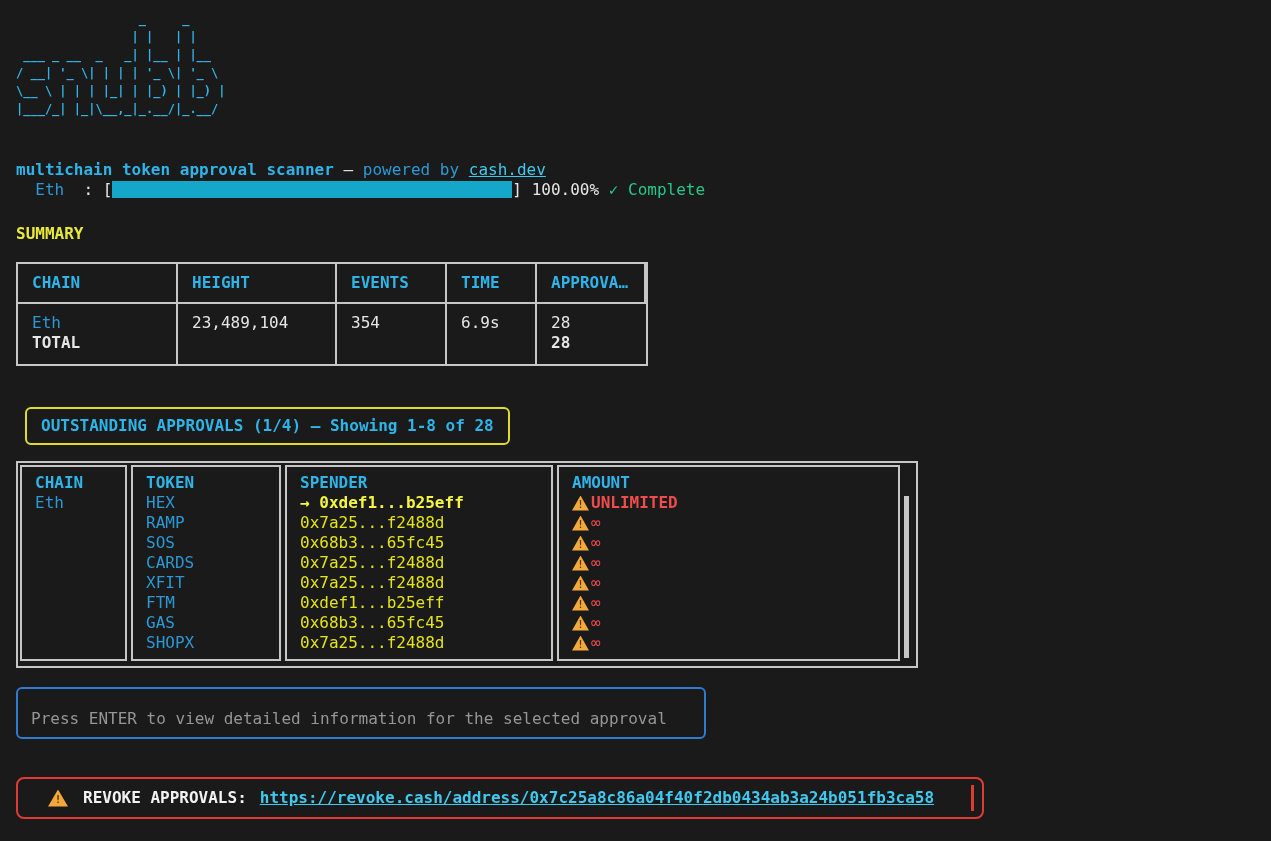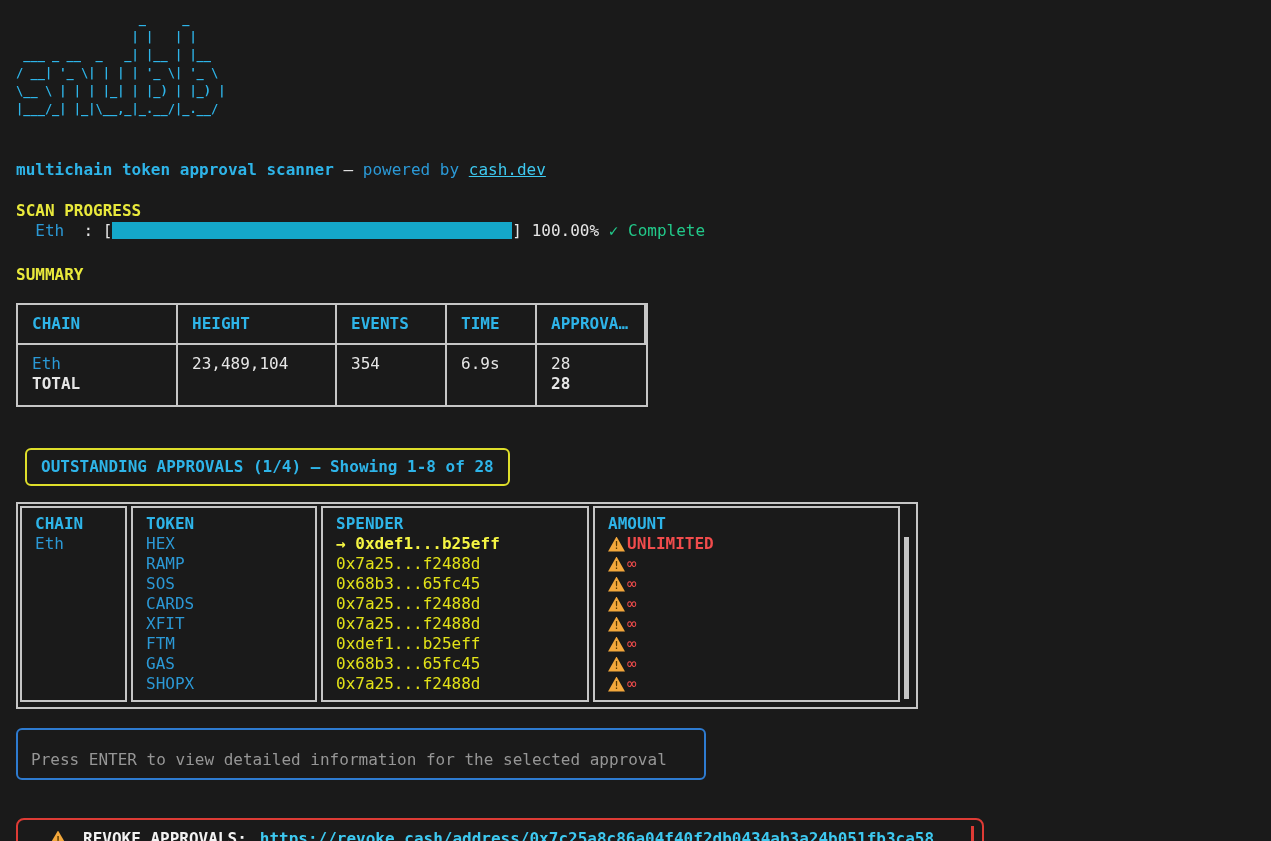--- a/index.html
+++ b/index.html
@@ -89,21 +89,21 @@
     margin-top:16px;width:902px;min-height:205px;
     border:2px solid var(--tborder);
     padding:2px 16px 5px 2px;
     display:flex;gap:4px;position:relative;
   }
   .panel{
     border:2px solid var(--tborder);
     padding:6px 4px 6px 13px;line-height:20px;
   }
   .panel-chain{width:107px;}
-  .panel-token{width:186px;}
+  .panel-token{width:150px;}
   .panel-spender{width:268px;}
   .panel-amount{flex:1;}
   .col-h{color:var(--cyan);font-weight:bold;}
   .tok{color:var(--blue);cursor:default;}
   .spd{color:var(--spender);white-space:pre;}
   .spd.sel{color:var(--spender-bold);font-weight:bold;}
   .sel-arrow{color:var(--spender-bold);font-weight:bold;}
   .amt{color:var(--red);display:flex;align-items:center;}
   .amt .amt-text{color:var(--red);}
   .amt.sel .amt-text{font-weight:bold;}
@@ -156,21 +156,20 @@
 
   <pre class="logo">                 _     _     
                 | |   | |    
  ___ _ __  _   _| |__ | |__  
 / __| '_ \| | | | '_ \| '_ \ 
 \__ \ | | | |_| | |_) | |_) |
 |___/_| |_|\__,_|_.__/|_.__/ </pre>
 
   <div class="tagline"><span class="tag-title">multichain token approval scanner</span><span class="tag-dash"> — </span><span class="tag-powered">powered by</span><span> </span><a class="tag-link">cash.dev</a></div>
 
-  <div class="sec-title sec-scan">SCAN PROGRESS</div>
 
   <div class="progress-line"><span class="pl-plain">  </span><span class="chain-name">Eth</span><span class="pl-plain">  </span><span class="pl-plain">:</span><span class="pl-plain"> </span><span class="pl-plain">[</span><span class="progress-bar"></span><span class="pl-plain">]</span><span class="pl-plain"> </span><span class="pl-plain">100.00%</span><span class="pl-plain"> </span><span class="pl-check">✓</span><span class="pl-plain"> </span><span class="pl-status">Complete</span></div>
 
   <div class="sec-title sec-summary">SUMMARY</div>
 
   <div class="sum-table">
     <div class="sum-h">CHAIN</div>
     <div class="sum-h">HEIGHT</div>
     <div class="sum-h">EVENTS</div>
     <div class="sum-h">TIME</div>

